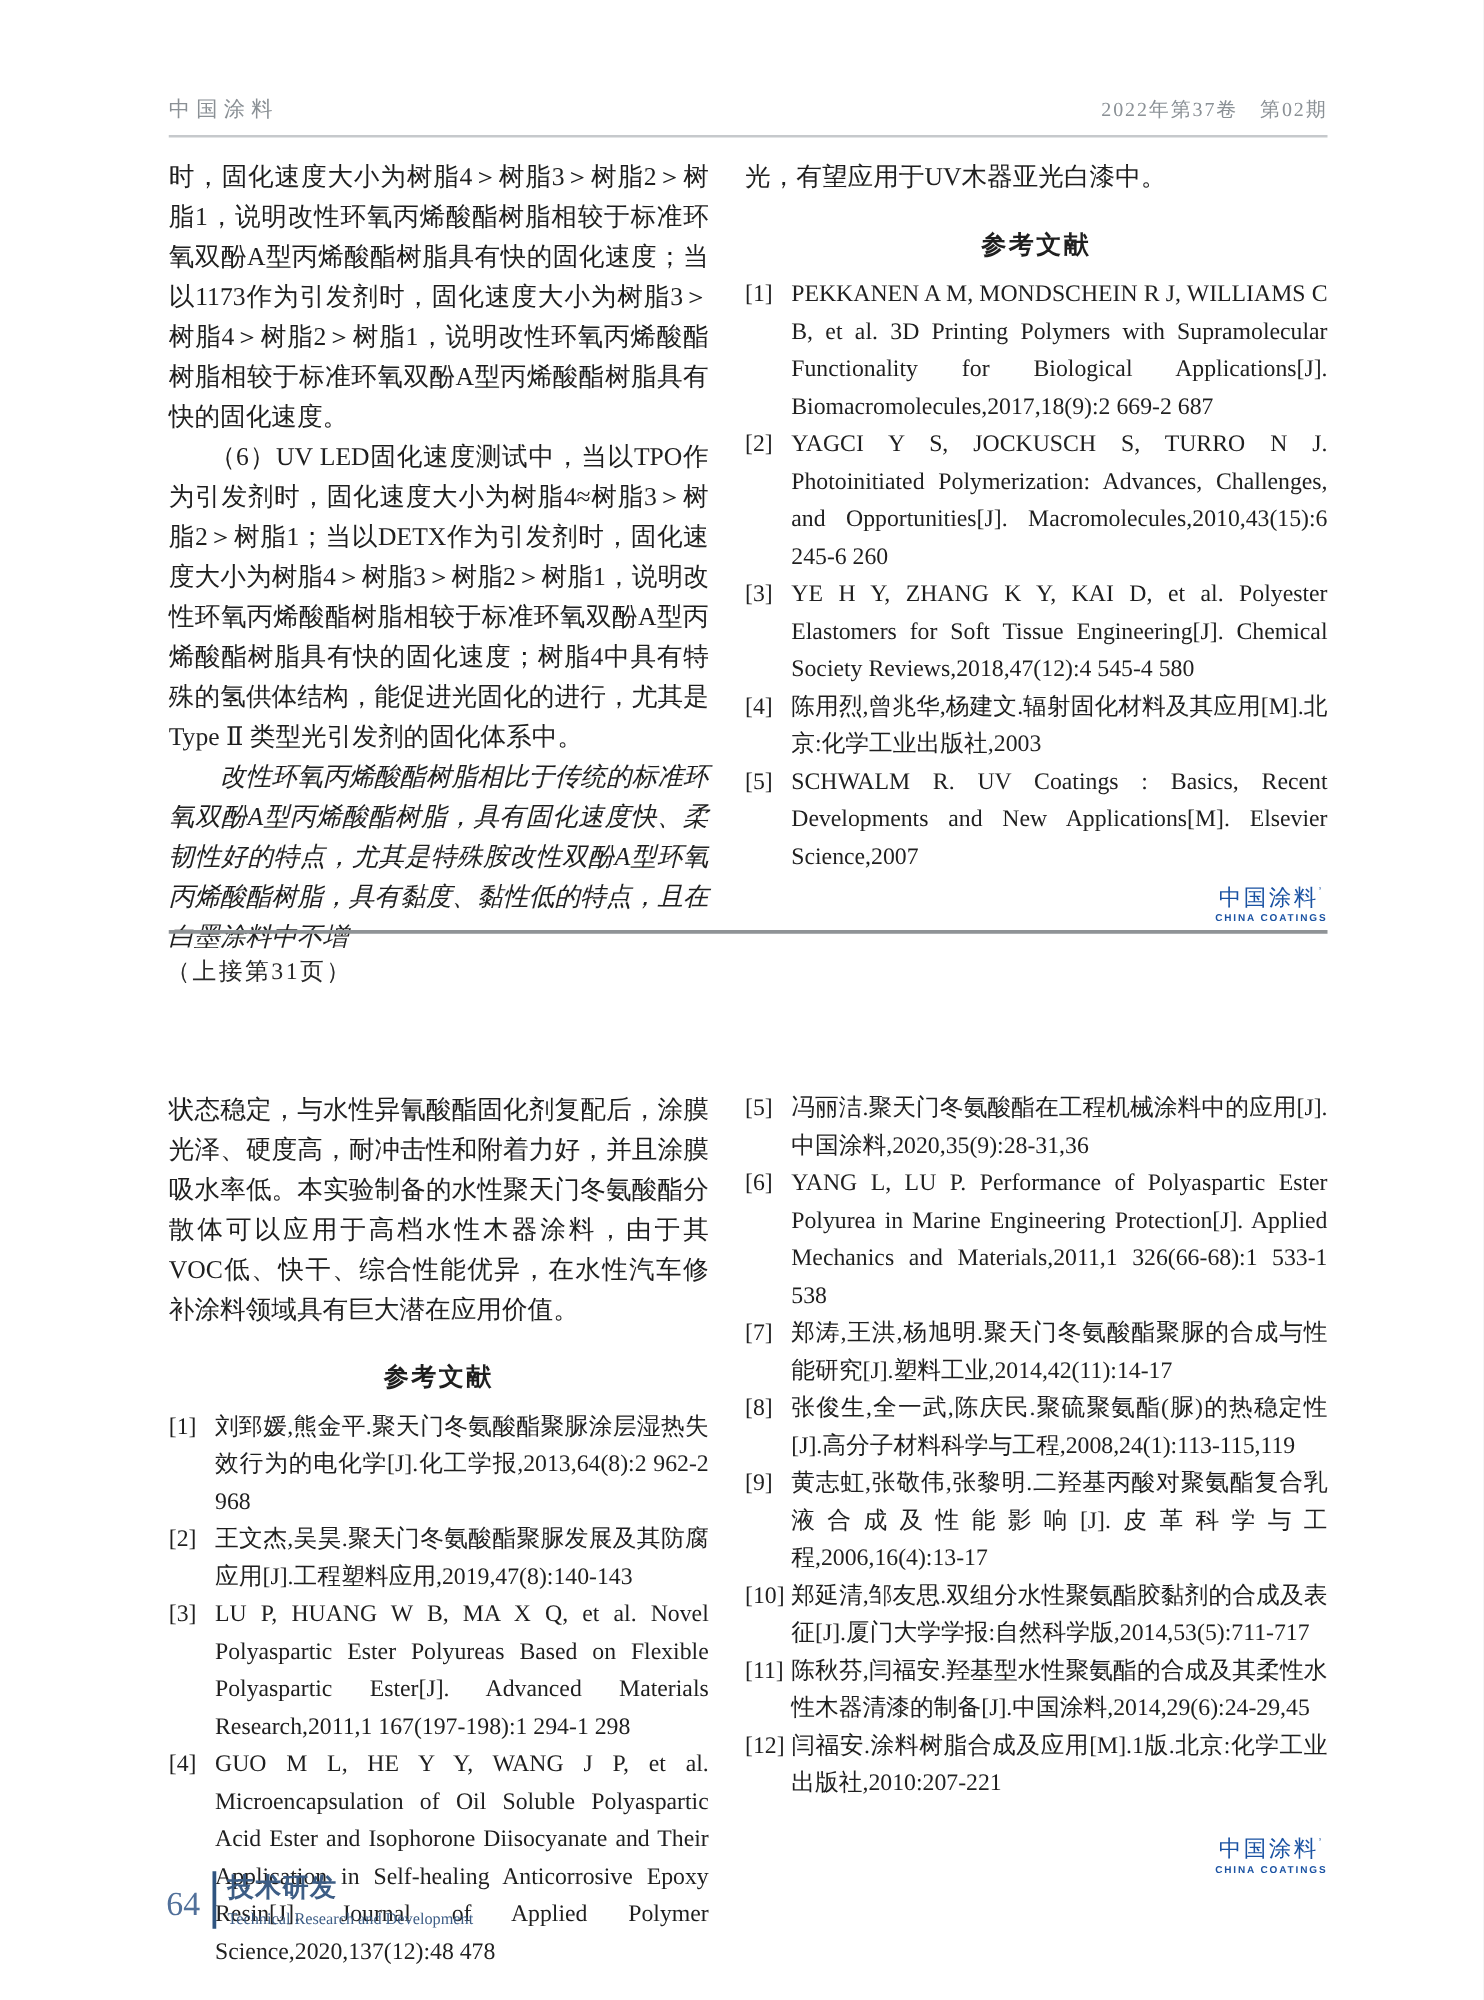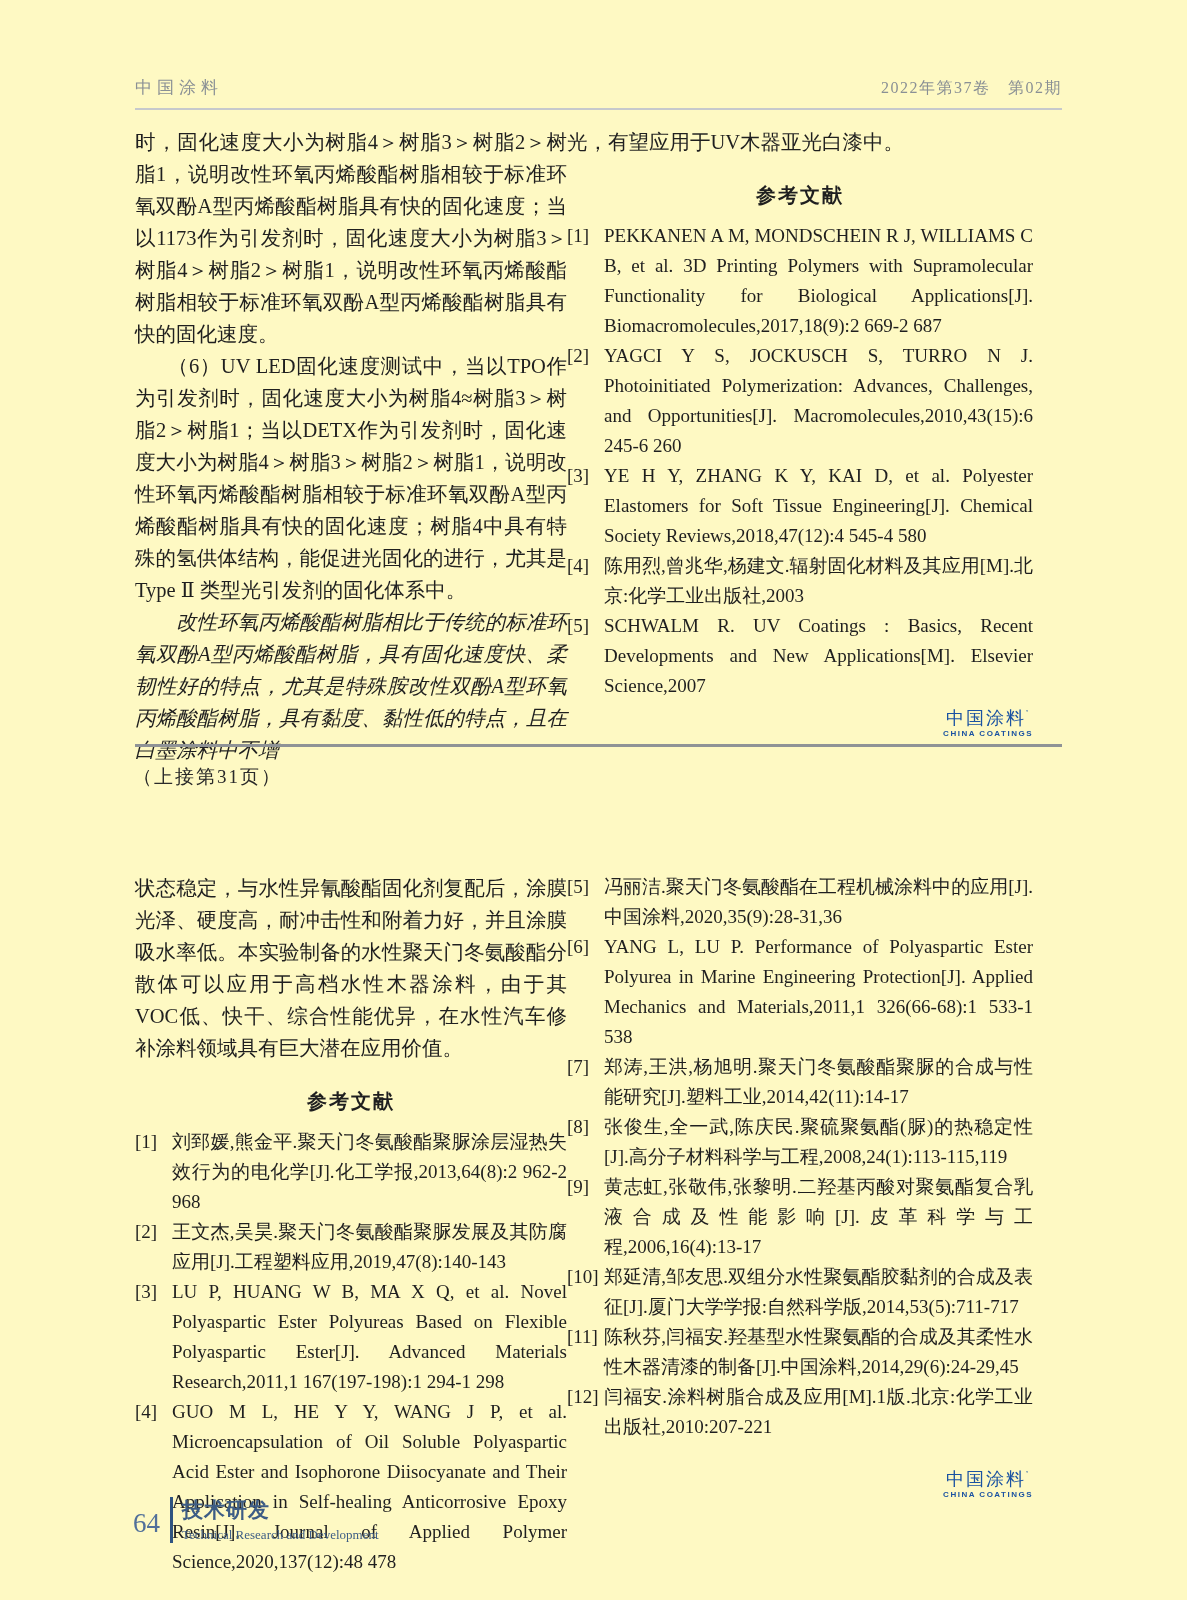--- a/index.html
+++ b/index.html
@@ -1,38 +1,38 @@
 <!DOCTYPE html>
 <html><head>
 <meta charset="utf-8">
 <style>
   * { margin:0; padding:0; box-sizing:border-box; }
   html,body { background:#e8e8e8; }
   .page {
     position:relative;
     width:1187px; height:1600px;
     margin:0 auto;
-    background:#fef9c3;
+    background:#ffffff;
     font-family:"Liberation Serif","DejaVu Serif",serif;
     color:#1f1f1f;
     overflow:hidden;
   }
   
   .header {
     position:absolute; top:76px; left:135px; width:927px;
     display:flex; justify-content:space-between; align-items:flex-end;
     padding-bottom:9px;
     border-bottom:2px solid #c6c9cc;
     color:#8a9095;
   }
   .header .journal { font-size:17px; letter-spacing:5px; }
   .header .issue   { font-size:16px; letter-spacing:1.5px; }
 
   
-  .section { position:absolute; left:135px; width:927px; display:flex; }
+  .section { position:absolute; left:135px; width:927px; display:flex; gap:29px; }
   .col-left  { width:432px; }
   .col-right { width:466px; }
 
   .para {
     font-size:20.5px; line-height:32px;
     text-align:justify;
     color:#1f1f1f;
   }
   .indent-p2 { text-indent:1.6em; }
   .indent-2  { text-indent:2em;font-style:italic; }

